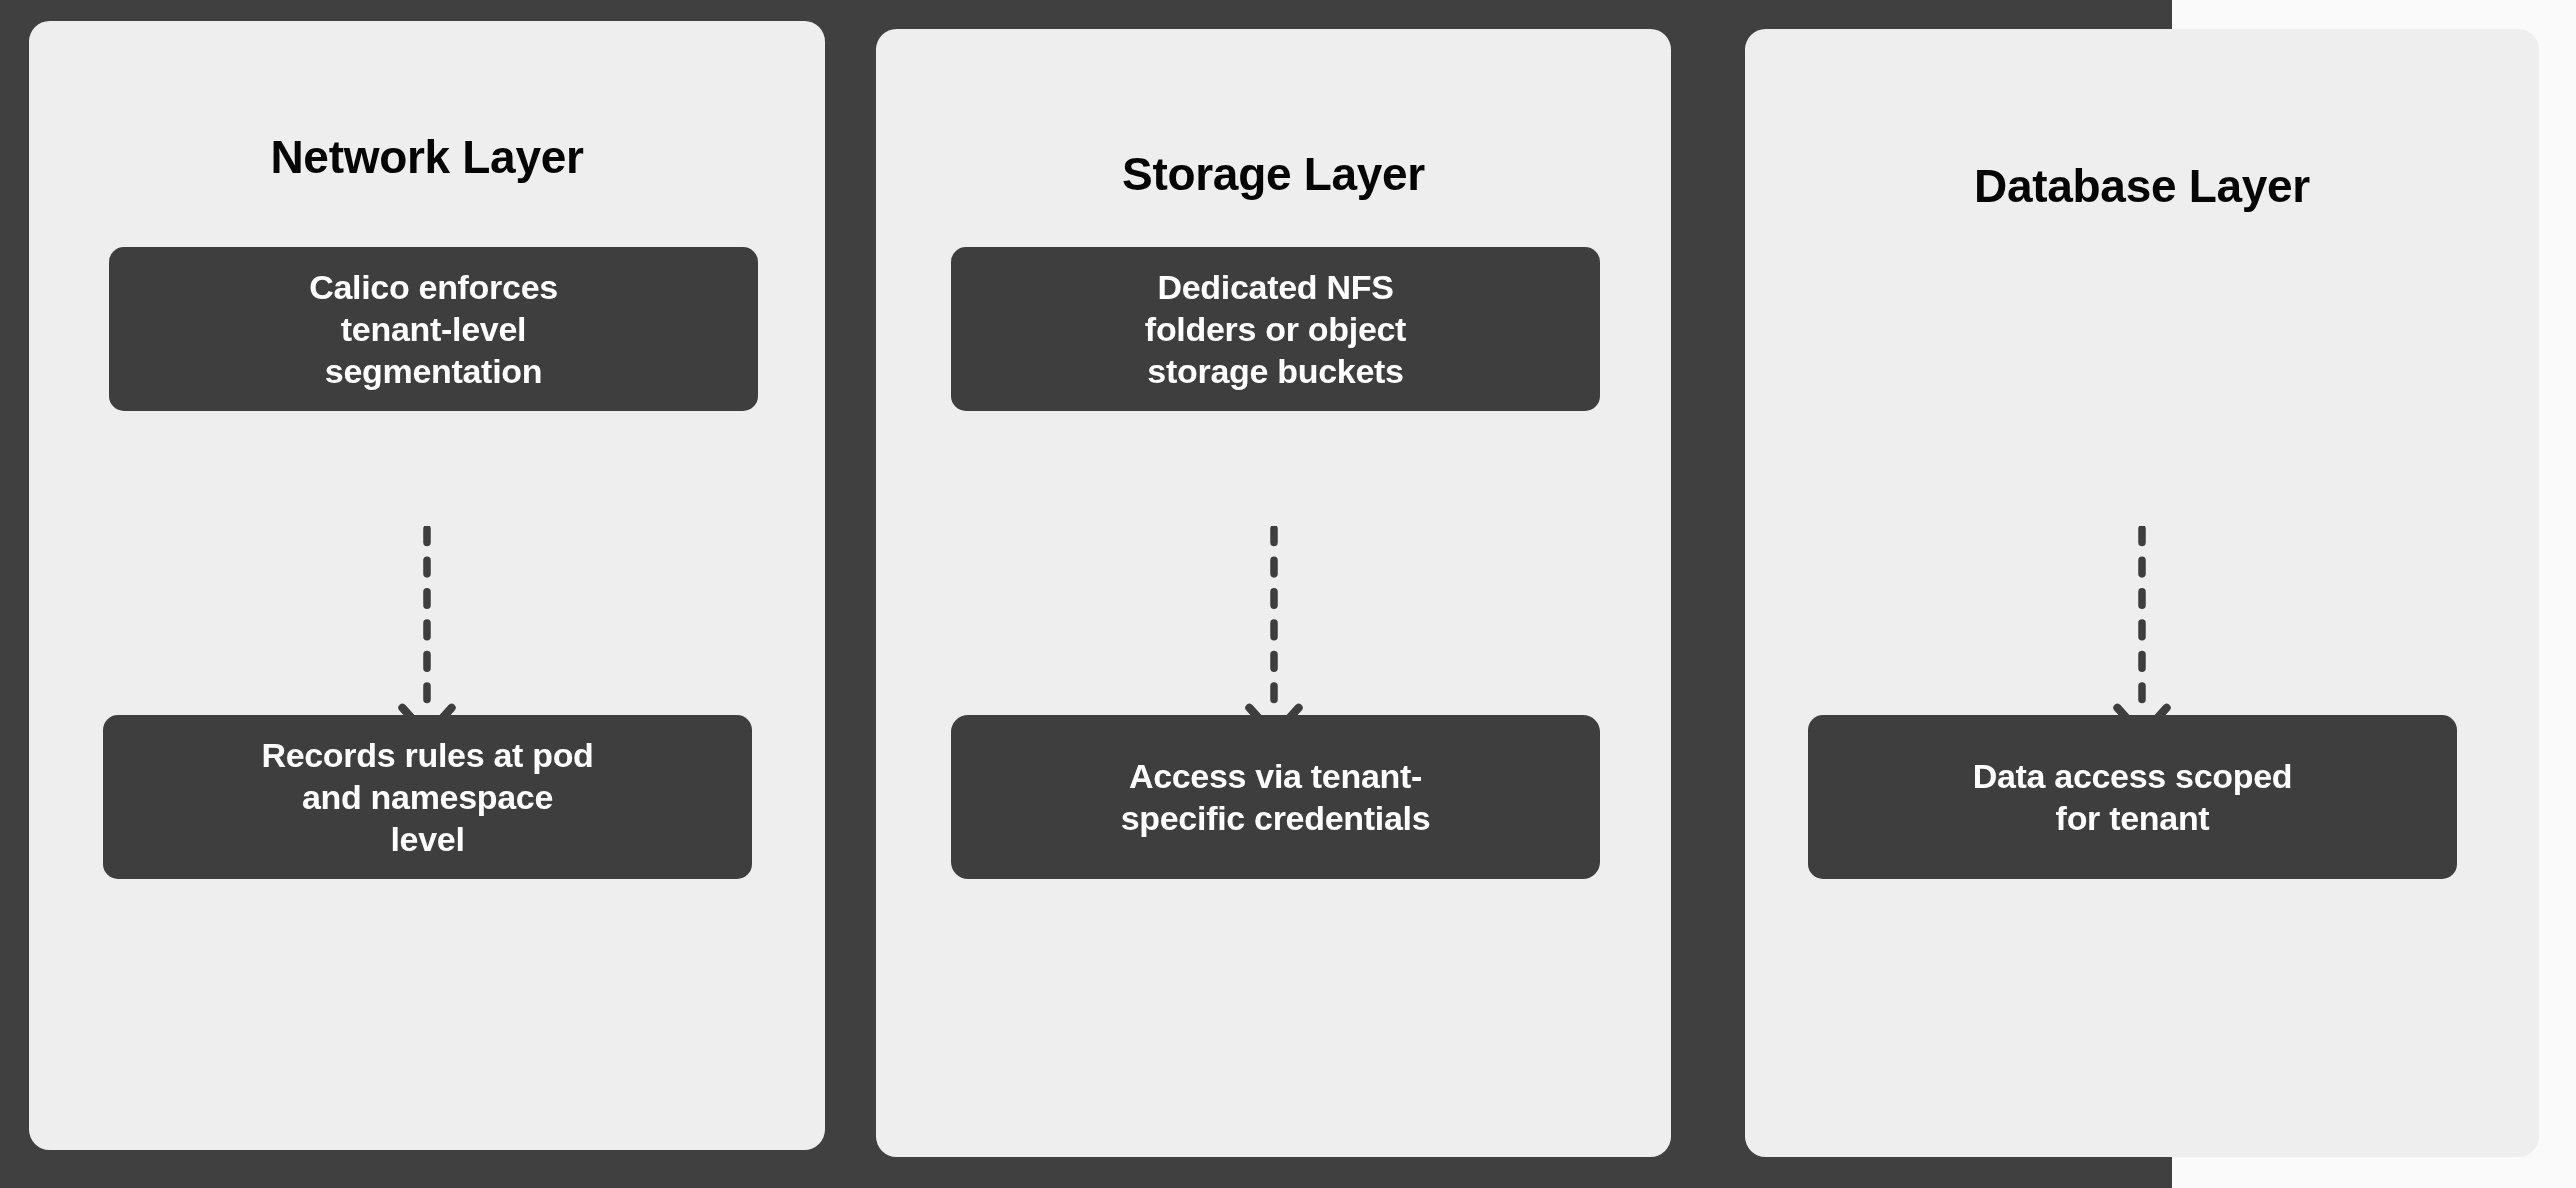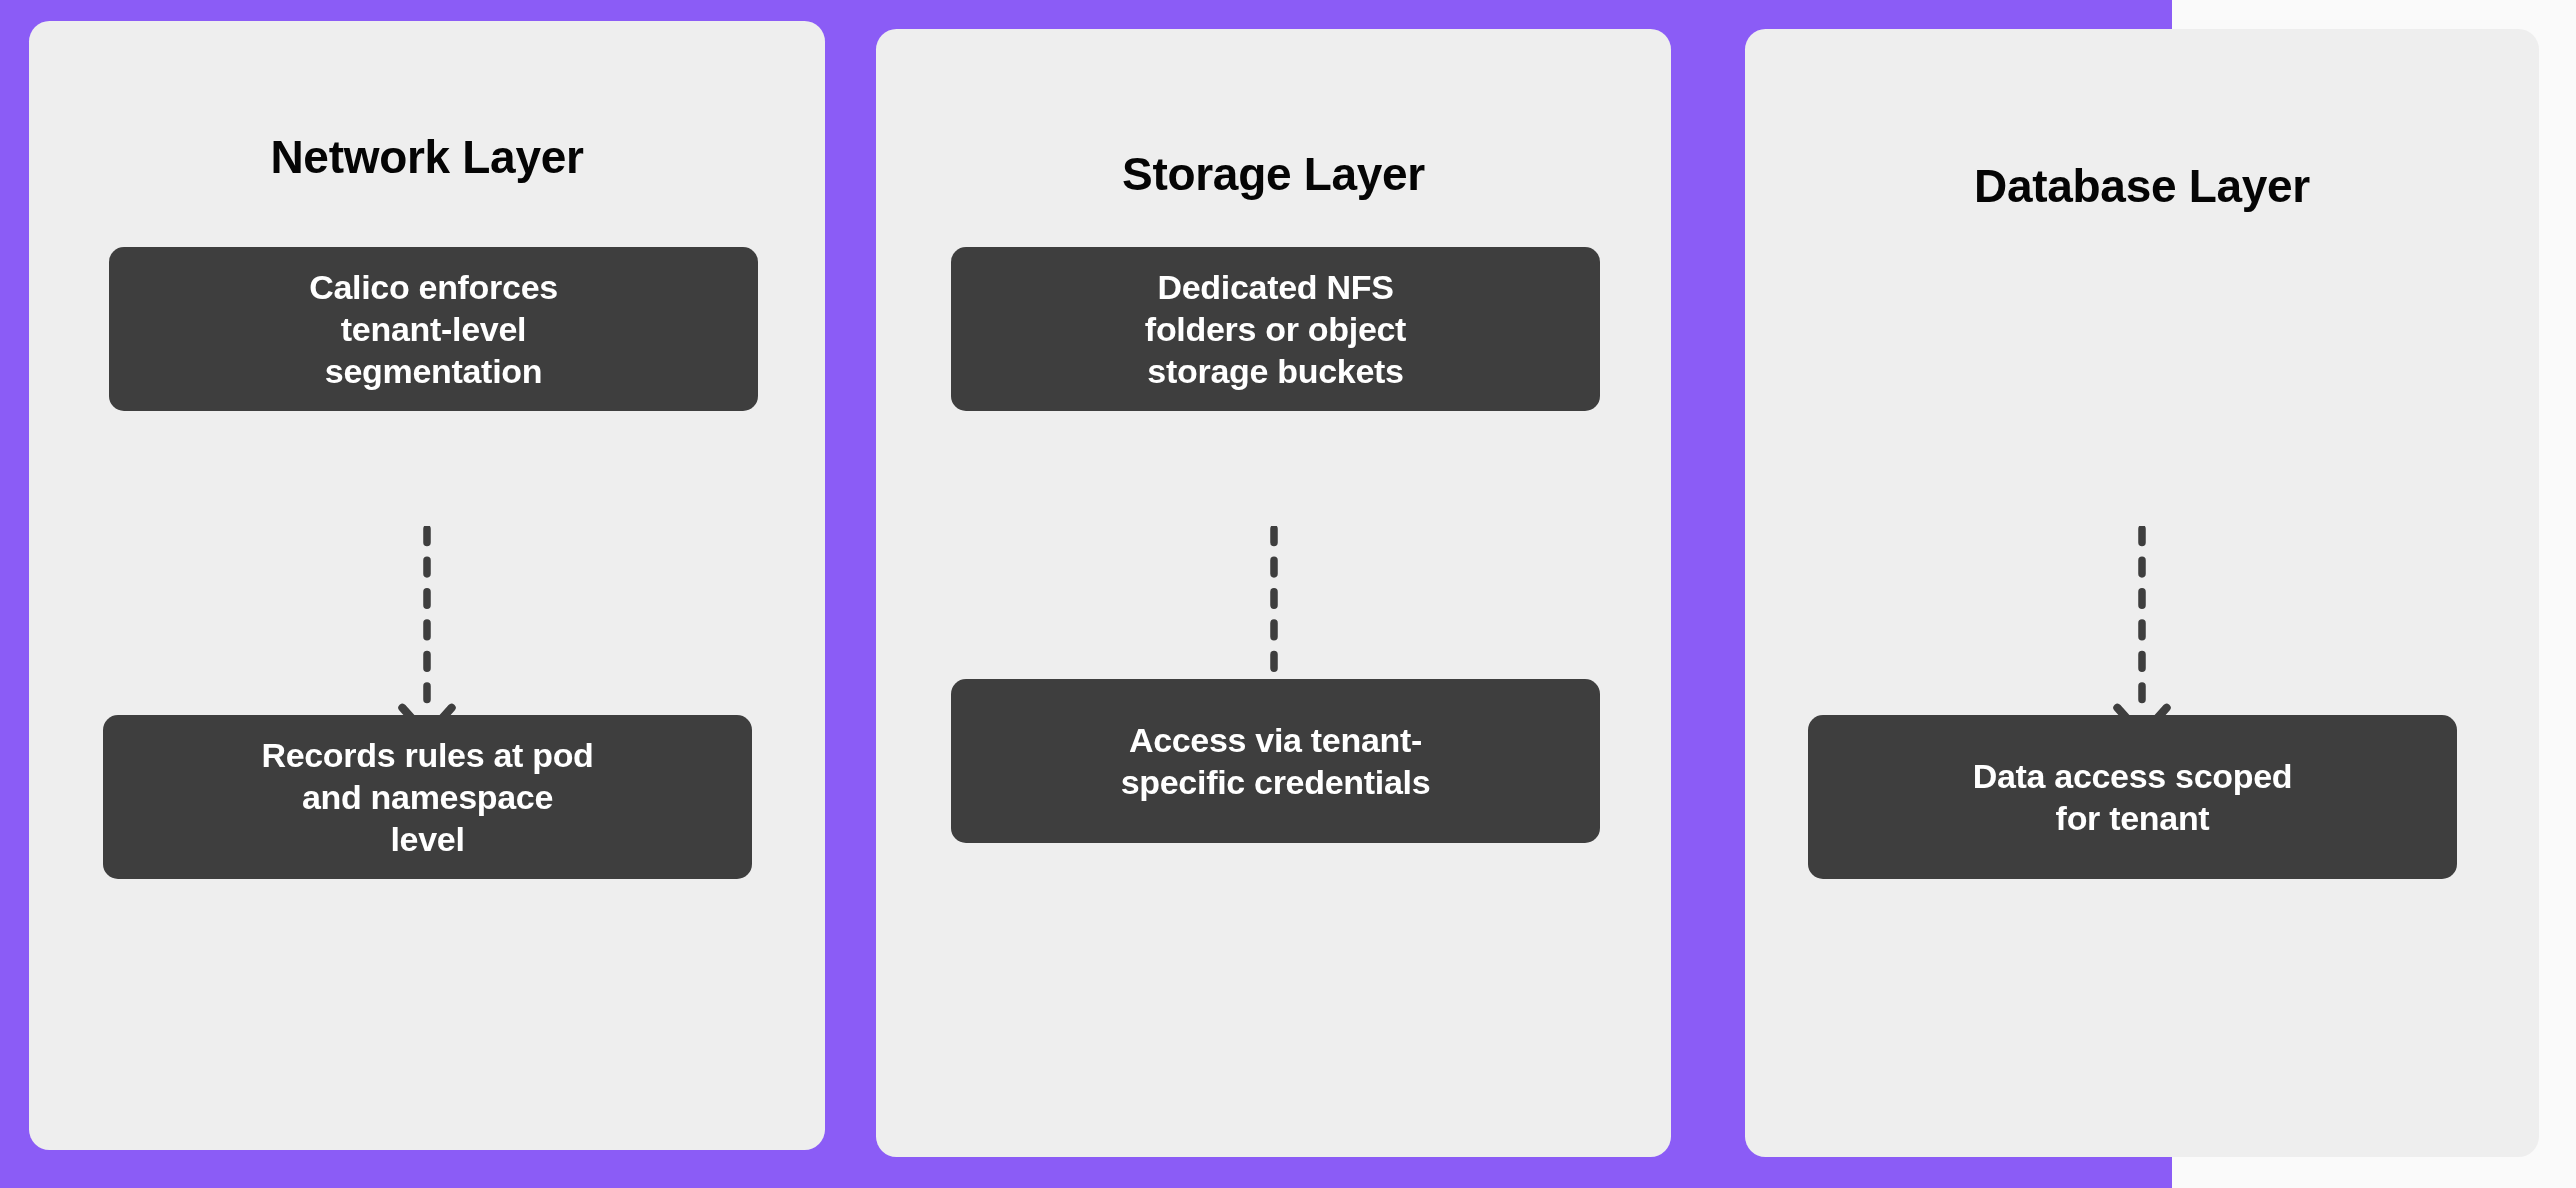--- a/index.html
+++ b/index.html
@@ -12,21 +12,21 @@
     height: 1188px;
     background: #fafafa;
     font-family: "Liberation Sans", "DejaVu Sans", sans-serif;
     overflow: hidden;
   }
 
   .diagram {
     position: relative;
     width: 2172px;
     height: 1188px;
-    background: #8b5cf6;
+    background: #404040;
   }
 
   
   .panel {
     position: absolute;
     background: #eeeeee;
     border-radius: 20.5px;
     box-sizing: border-box;
   }
   .panel-1 { left: 29px;   top: 21px; width: 796px; height: 1129px; }
@@ -69,21 +69,21 @@
     text-align: center;
     letter-spacing: -0.3px;
     white-space: pre-line;
   }
 
   
   .panel-1 .node-top    { left: 80px; top: 226px; width: 649px; height: 164px; }
   .panel-1 .node-bottom { left: 74px; top: 694px; width: 649px; height: 164px; }
   
   .panel-2 .node-top    { left: 75px; top: 218px; width: 649px; height: 164px; }
-  .panel-2 .node-bottom { left: 75px; top: 650px; width: 649px; height: 164px; }
+  .panel-2 .node-bottom { left: 75px; top: 686px; width: 649px; height: 164px; border-radius: 17px; }
   
   .panel-3 .node-top    { left: 75px; top: 218px; width: 649px; height: 164px; }
   .panel-3 .node-bottom { left: 63px; top: 686px; width: 649px; height: 164px; }
 
   
   .connector {
     position: absolute;
     left: 50%;
     transform: translateX(-50%);
     width: 82px;

